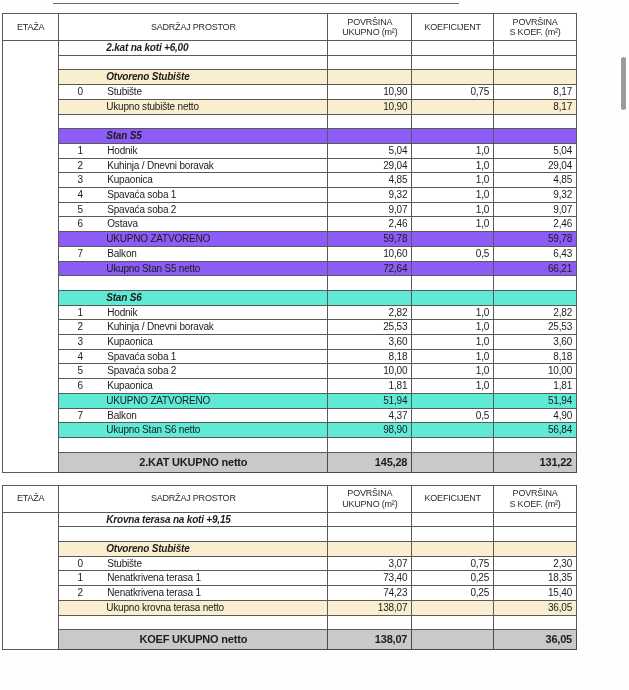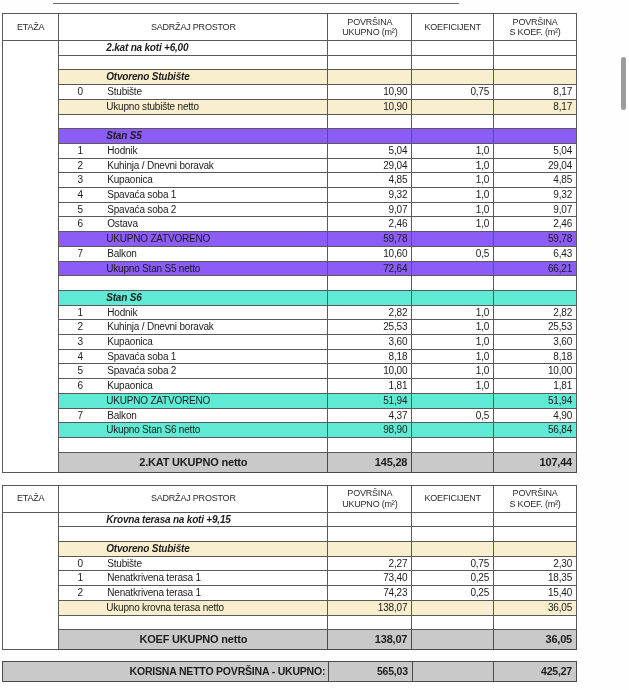--- a/index.html
+++ b/index.html
@@ -232,21 +232,21 @@
         <tr class="row-blank">
           <td class="c-label toned"></td>
           <td class="c-v1 toned"></td>
           <td class="c-coef toned"></td>
           <td class="c-v2 toned"></td>
         </tr>
         <tr class="row-grand">
           <td class="c-label toned">2.KAT UKUPNO netto</td>
           <td class="c-v1 toned">145,28</td>
           <td class="c-coef toned"></td>
-          <td class="c-v2 toned">107,44</td>
+          <td class="c-v2 toned">131,22</td>
         </tr>
       </tbody>
   </table>
 
   <table class="t2">
     <colgroup>
         <col style="width:55px">
         <col style="width:263px">
         <col style="width:82px">
         <col style="width:80px">
@@ -276,21 +276,21 @@
           <td class="c-v2 toned"></td>
         </tr>
         <tr class="row-section tone-yellow">
           <td class="c-label toned lbl-ind">Otvoreno Stubište</td>
           <td class="c-v1 toned"></td>
           <td class="c-coef toned"></td>
           <td class="c-v2 toned"></td>
         </tr>
         <tr class="row-data">
           <td class="c-label toned"><span class="num">0</span><span>Stubište</span></td>
-          <td class="c-v1 toned">2,27</td>
+          <td class="c-v1 toned">3,07</td>
           <td class="c-coef toned">0,75</td>
           <td class="c-v2 toned">2,30</td>
         </tr>
         <tr class="row-data">
           <td class="c-label toned"><span class="num">1</span><span>Nenatkrivena terasa 1</span></td>
           <td class="c-v1 toned">73,40</td>
           <td class="c-coef toned">0,25</td>
           <td class="c-v2 toned">18,35</td>
         </tr>
         <tr class="row-data">
@@ -313,32 +313,16 @@
         </tr>
         <tr class="row-grand">
           <td class="c-label toned">KOEF UKUPNO netto</td>
           <td class="c-v1 toned">138,07</td>
           <td class="c-coef toned"></td>
           <td class="c-v2 toned">36,05</td>
         </tr>
       </tbody>
   </table>
 
-  <table class="final-table">
-    <colgroup>
-        <col style="width:320px">
-        <col style="width:82px">
-        <col style="width:80px">
-        <col style="width:81px">
-      </colgroup>
-    <tbody>
-      <tr>
-        <td class="final-label">KORISNA NETTO POVRŠINA - UKUPNO:</td>
-        <td class="c-v1">565,03</td>
-        <td class="c-coef"></td>
-        <td class="c-v2">425,27</td>
-      </tr>
-    </tbody>
-  </table>
 
 </div>
 
 <div class="scroll-thumb"></div>
 
 </body></html>

